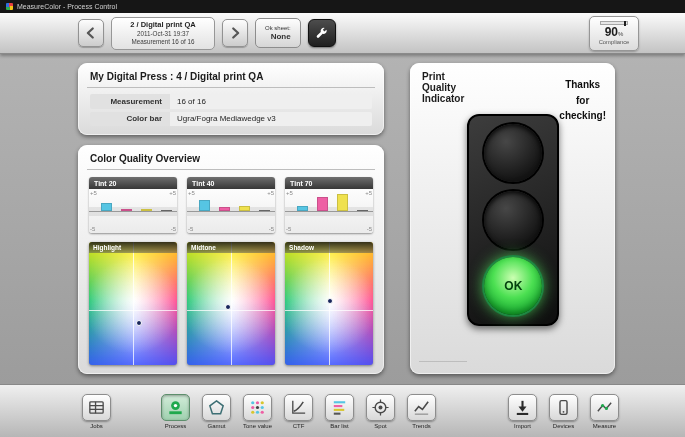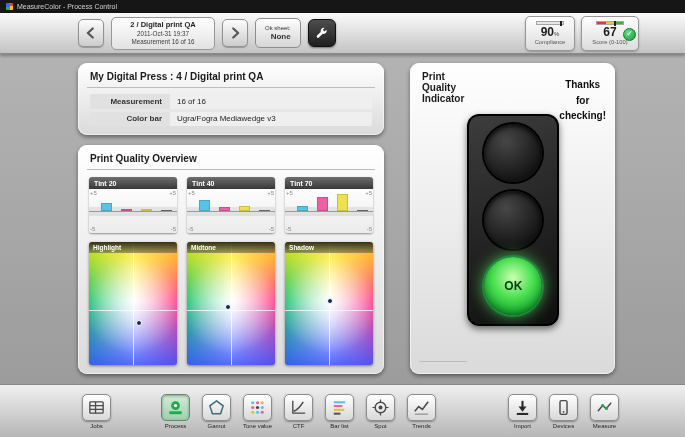--- a/index.html
+++ b/index.html
@@ -128,48 +128,40 @@
     </div>
 
     <div class="gauges">
       <div class="gauge-box">
         <div class="mini-gauge">
             <div class="mini-tick" style="left:88%"></div>
           </div>
         <div class="gauge-value"><span>90</span><span class="gauge-unit">%</span></div>
         <div class="gauge-label">Compliance</div>
       </div>
-      <div class="gauge-box score">
-        <div class="mini-gauge colored">
-            <div class="mini-tick" style="left:64%"></div>
-          </div>
-        <div class="gauge-value">67</div>
-        <div class="gauge-label">Score (0-100)</div>
-        <div class="check-badge">✓</div>
-      </div>
     </div>
   </div>
 
   <div class="main">
     <div class="left-col">
 
       <div class="panel">
         <div class="panel-title">My Digital Press : 4 / Digital print QA</div>
         <div class="info-row">
           <div class="info-label">Measurement</div>
           <div class="info-value">16 of 16</div>
         </div>
         <div class="info-row">
           <div class="info-label">Color bar</div>
           <div class="info-value">Ugra/Fogra Mediawedge v3</div>
         </div>
       </div>
 
       <div class="panel quality-panel">
-        <div class="panel-title">Print Quality Overview</div>
+        <div class="panel-title">Color Quality Overview</div>
         <div class="tint-row">
             <div class="tint-chart">
               <div class="tint-header">Tint 20</div>
               <div class="tint-body">
                 <div class="tint-band" style="top: 18px;"></div>
                 <div class="tint-zero" style="top: 22px;"></div>
                 <div class="tint-bar" style="left: 12px; background: rgb(86, 197, 227); height: 7.92px; top: 14.08px;"></div>
                 <div class="tint-bar" style="left: 32px; background: rgb(238, 95, 164); height: 2.2px; top: 19.8px;"></div>
                 <div class="tint-bar" style="left: 52px; background: rgb(239, 225, 78); height: 2.64px; top: 19.36px;"></div>
                 <div class="tint-bar" style="left: 72px; background: rgb(119, 119, 119); height: 1px; top: 21px;"></div>

